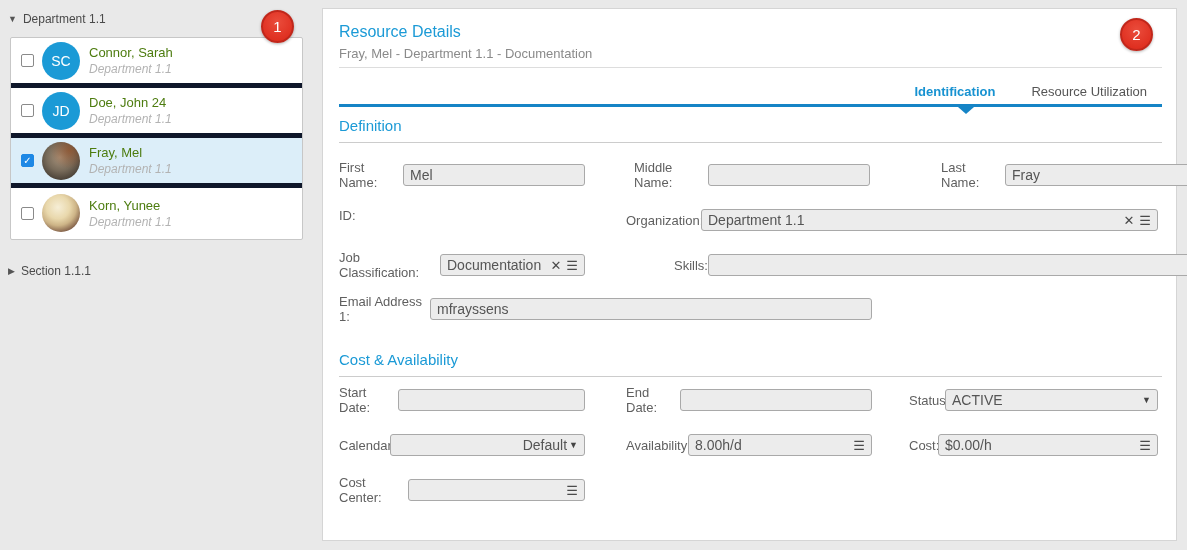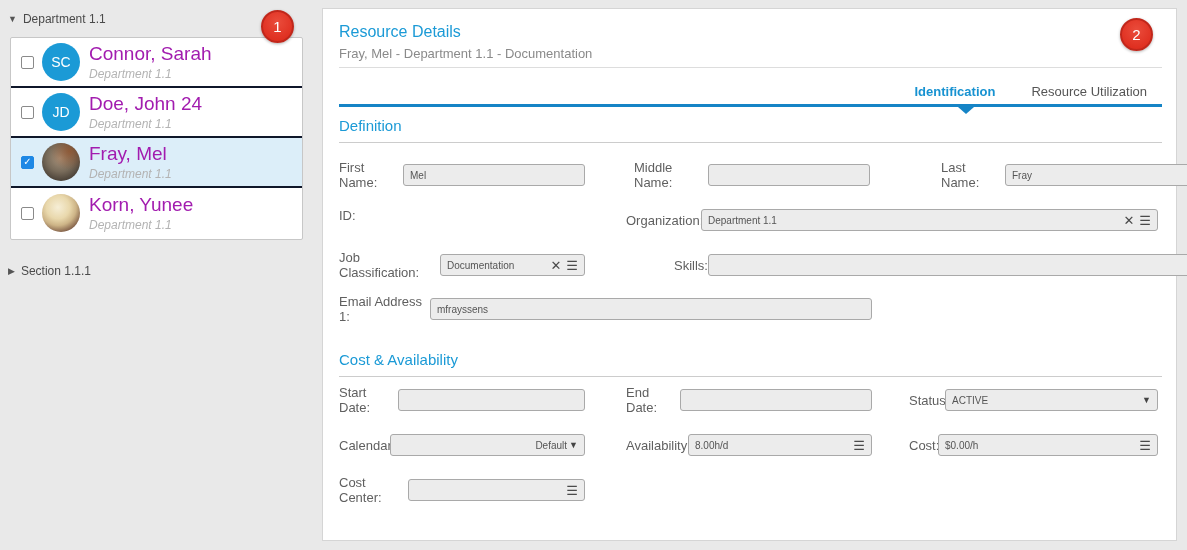--- a/index.html
+++ b/index.html
@@ -12,38 +12,38 @@
   
   .tree-item { position:absolute; left:8px; display:flex; align-items:center; gap:6px;
     font-size:12px; color:#4a4a4a; cursor:pointer; }
   .tree-item .tri { font-size:9px; color:#555; }
   #tree-dept { top:12px; }
   #tree-section { top:264px; }
 
   .resource-list { position:absolute; left:10px; top:37px; width:293px; height:203px;
     background:#fff; border:1px solid #c7c7c7; border-radius:2px; }
   .res-row { height:50px; display:flex; align-items:center; padding:0 8px 0 10px;
-    border-bottom:2px solid #0f172a; cursor:pointer; position:relative; }
+    border-bottom:5px solid #0f172a; cursor:pointer; position:relative; }
   .res-row:last-child { border-bottom:none; }
   .res-row.selected { background:#dceef9; }
   .cbx { width:13px; height:13px; border:1px solid #8a8a8a; border-radius:2px;
     background:#fff; flex:0 0 13px; display:flex; align-items:center; justify-content:center;
     font-size:10px; color:#fff; line-height:1; cursor:pointer; }
   .cbx.checked { background:#1e88e5; border-color:#1e88e5; }
   .avatar { width:38px; height:38px; border-radius:50%; margin-left:8px; flex:0 0 38px;
     display:flex; align-items:center; justify-content:center;
     color:#fff; font-size:14px; }
   .avatar.blue { background:#1b9ad6; }
   .avatar.wolf { background:
     radial-gradient(circle at 72% 22%, rgba(150,74,30,.6), transparent 46%),
     radial-gradient(circle at 48% 40%, #a8937c 0%, #786b5a 45%, #4b4238 75%, #2e2822 100%); }
   .avatar.popcorn { background:
     radial-gradient(circle at 42% 35%, #f6eed6 0%, #e9d8ac 35%, #cdb487 55%, #6f4b39 82%, #2f1c17 100%); }
   .res-text { margin-left:9px; display:flex; flex-direction:column; gap:2px; }
-  .res-name { font-size:19px; color:#a21caf; }
+  .res-name { font-size:13px; color:#4d7c0f; }
   .res-dept { font-size:12px; font-style:italic; color:#b3b3b3; }
 
   
   .badge { position:absolute; width:33px; height:33px; border-radius:50%;
     background:radial-gradient(circle at 50% 35%, #ea4c3b, #df2f20 75%);
     border:2px solid #c0271b; color:#fff; font-size:15px;
     display:flex; align-items:center; justify-content:center;
     box-shadow:0 1px 3px rgba(0,0,0,.3); z-index:10; }
   #badge-1 { left:261px; top:10px; }
   #badge-2 { left:1120px; top:18px; }
@@ -66,21 +66,21 @@
   .sec-heading { position:absolute; left:16px; right:14px; font-size:15px; color:#1b9ad6;
     padding-bottom:8px; border-bottom:1px solid #ccc; }
   #heading-definition { top:108px; }
   #heading-cost { top:342px; }
 
   .fgroup { position:absolute; display:flex; align-items:center; height:24px; }
   .flabel { font-size:13px; color:#5f5f5f; flex:0 0 auto; }
   .fbox { height:22px; background:#ececec; border:1px solid #a9a9a9; border-radius:3px;
     display:flex; align-items:center; padding:0 6px; }
   .fbox input { border:none; background:transparent; outline:none; flex:1 1 auto; min-width:0;
-    font-family:inherit; font-size:10px; color:#555; height:20px; padding:0; }
+    font-family:inherit; font-size:14px; color:#555; height:20px; padding:0; }
   .fbox input.alignr { text-align:right; }
   .ico { flex:0 0 auto; color:#4a4a4a; cursor:pointer; line-height:1; user-select:none; }
   .ico-clear { font-size:13px; margin-left:5px; }
   .ico-menu { font-size:13px; margin-left:5px; }
   .ico-drop { font-size:9px; margin-left:5px; color:#444; }
 </style>
 </head>
 <body>
 
 <div class="tree-item" id="tree-dept">

